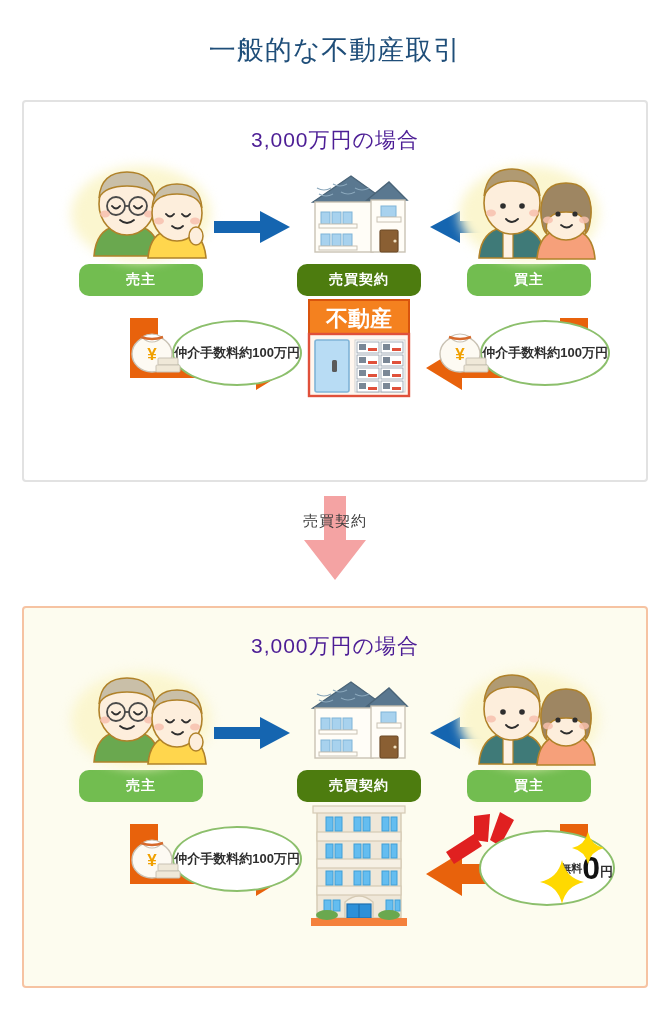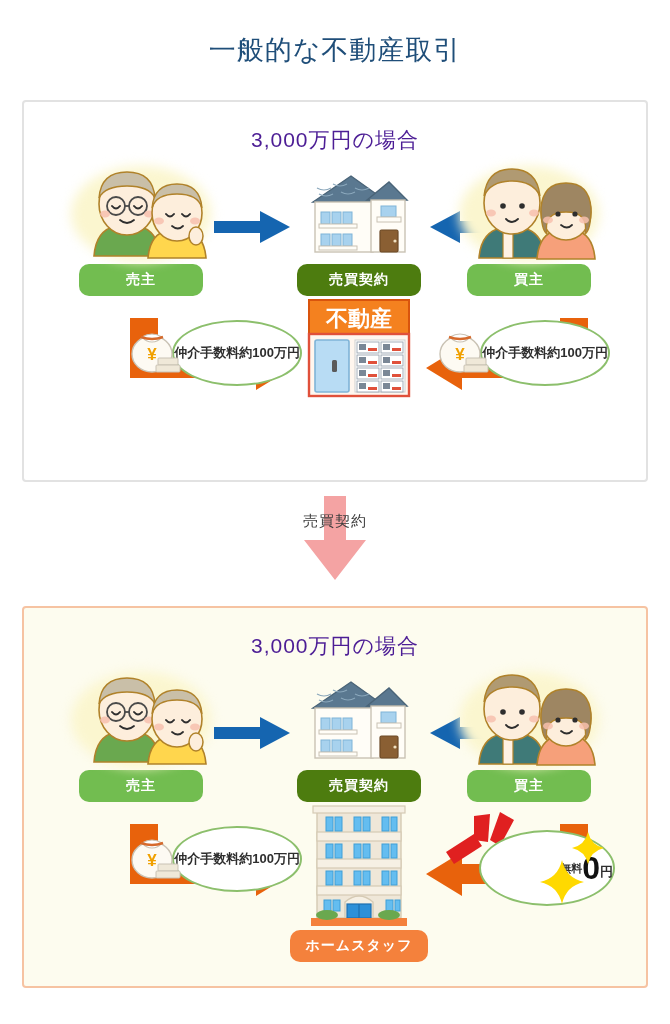--- a/index.html
+++ b/index.html
@@ -528,21 +528,20 @@
           <path d="M42 116 L42 100 q14-12 28 0 L70 116 Z" fill="#f6f0e4" stroke="#d5cab4" stroke-width="1.4"></path>
           <rect x="44" y="102" width="24" height="14" fill="#2e90d8" stroke="#1f70b0" stroke-width="1.2"></rect>
           <line x1="56" y1="102" x2="56" y2="116" stroke="#1f70b0" stroke-width="1.2"></line>
           <rect x="8" y="116" width="96" height="8" fill="#f4813c"></rect>
           <g fill="#6aa84f">
             <ellipse cx="24" cy="113" rx="11" ry="5"></ellipse>
             <ellipse cx="86" cy="113" rx="11" ry="5"></ellipse>
           </g>
         </svg>
       </div>
-      <span class="badge badge-staff">ホームスタッフ</span>
     </div>
 
     <svg style="position:absolute;left:390px;top:18px;" width="180" height="78" viewBox="0 0 180 78">
       <path d="M174 2 L146 2 L146 42 L48 42 L48 30 L12 52 L48 74 L48 62 L174 62 Z" fill="#e8620c"></path>
     </svg>
 
     <svg style="position:absolute;left:420px;top:6px;" width="90" height="64" viewBox="0 0 90 64">
       <path d="M2 42 L30 24 L38 36 L10 54 Z" fill="#e02020"></path>
       <path d="M30 6 L46 4 L44 32 L30 30 Z" fill="#e02020"></path>
       <path d="M56 2 L70 10 L56 36 L46 30 Z" fill="#e02020"></path>

